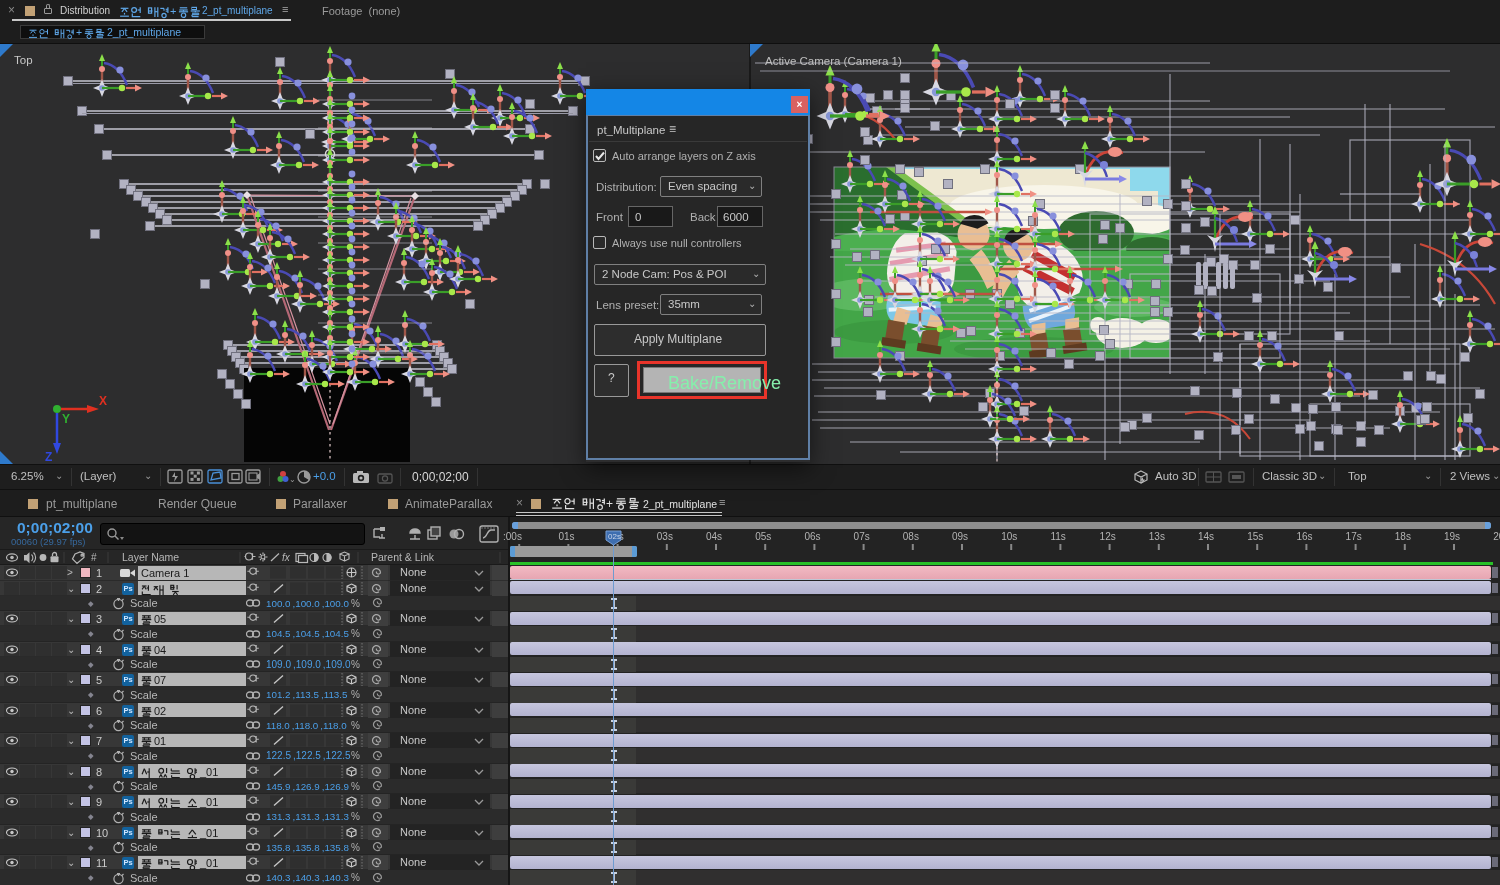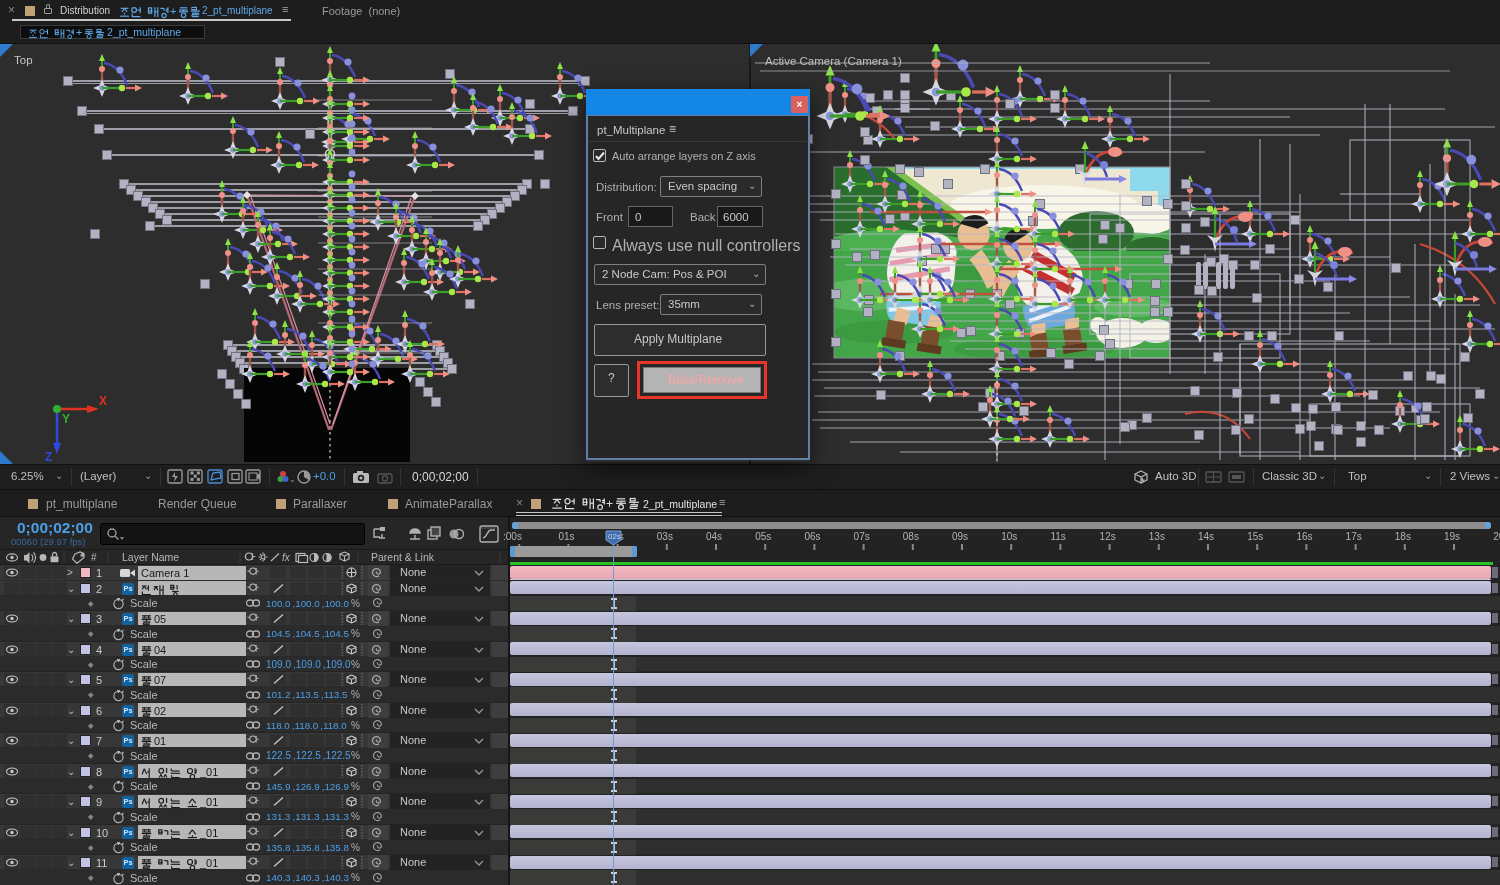--- a/index.html
+++ b/index.html
@@ -1878,26 +1878,26 @@
 <div class="abs" style="left:660px;top:176px;width:102px;height:21px;background:#2a2a2a;border:1px solid #808080;border-radius:2px;z-index:42"></div>
 <div class="abs txt" style="left:668px;top:180px;color:#c8c8c8;font-size:11.5px;z-index:42">Even spacing</div>
 <div class="abs txt" style="left:748px;top:180px;color:#b0b0b0;font-size:10px;z-index:42">⌄</div>
 <div class="abs txt" style="left:596px;top:211px;color:#b0b0b0;font-size:11.5px;z-index:42">Front</div>
 <div class="abs" style="left:628px;top:206px;width:45px;height:21px;background:#191919;border:1px solid #666;z-index:42"></div>
 <div class="abs txt" style="left:635px;top:211px;color:#c8c8c8;font-size:11.5px;z-index:42">0</div>
 <div class="abs txt" style="left:690px;top:211px;color:#b0b0b0;font-size:11.5px;z-index:42">Back</div>
 <div class="abs" style="left:717px;top:206px;width:46px;height:21px;background:#191919;border:1px solid #666;z-index:42"></div>
 <div class="abs txt" style="left:723px;top:211px;color:#c8c8c8;font-size:11.5px;z-index:42">6000</div>
 <div class="abs" style="left:593px;top:236px;width:13px;height:13px;background:#2a2a2a;border:1.6px solid #b8b8b8;border-radius:2px;z-index:42"></div>
-<div class="abs txt" style="left:612px;top:237px;color:#b0b0b0;font-size:16px;z-index:42">Always use null controllers</div>
+<div class="abs txt" style="left:612px;top:237px;color:#b0b0b0;font-size:11px;z-index:42">Always use null controllers</div>
 <div class="abs" style="left:594px;top:264px;width:172px;height:21px;background:#2a2a2a;border:1px solid #808080;border-radius:2px;z-index:42"></div>
 <div class="abs txt" style="left:602px;top:268px;color:#c8c8c8;font-size:11.5px;z-index:42">2 Node Cam: Pos &amp; POI</div>
 <div class="abs txt" style="left:752px;top:268px;color:#b0b0b0;font-size:10px;z-index:42">⌄</div>
 <div class="abs txt" style="left:596px;top:299px;color:#b0b0b0;font-size:11.5px;z-index:42">Lens preset:</div>
 <div class="abs" style="left:660px;top:294px;width:102px;height:21px;background:#2a2a2a;border:1px solid #808080;border-radius:2px;z-index:42"></div>
 <div class="abs txt" style="left:668px;top:298px;color:#c8c8c8;font-size:11.5px;z-index:42">35mm</div>
 <div class="abs txt" style="left:748px;top:298px;color:#b0b0b0;font-size:10px;z-index:42">⌄</div>
 <div class="abs" style="left:594px;top:324px;width:172px;height:32px;background:#2d2d2d;border:1px solid #999;border-radius:2px;z-index:42"></div>
 <div class="abs txt" style="left:634px;top:332px;color:#c8c8c8;font-size:12px;z-index:42">Apply Multiplane</div>
 <div class="abs" style="left:594px;top:364px;width:35px;height:33px;background:#2d2d2d;border:1px solid #999;border-radius:2px;z-index:42"></div>
 <div class="abs txt" style="left:608px;top:371px;color:#c8c8c8;font-size:12px;z-index:42">?</div>
 <div class="abs" style="left:637px;top:361px;width:130px;height:38px;border:3px solid #e8342a;z-index:42"></div>
 <div class="abs" style="left:643px;top:367px;width:118px;height:26px;background:#b4b4b4;border:1px solid #777;z-index:42"></div>
-<div class="abs txt" style="left:668px;top:373px;color:#fca5a5;font-size:12px;z-index:42">Bake/Remove</div>
+<div class="abs txt" style="left:668px;top:373px;color:#86efac;font-size:18px;z-index:42">Bake/Remove</div>
 </body></html>

